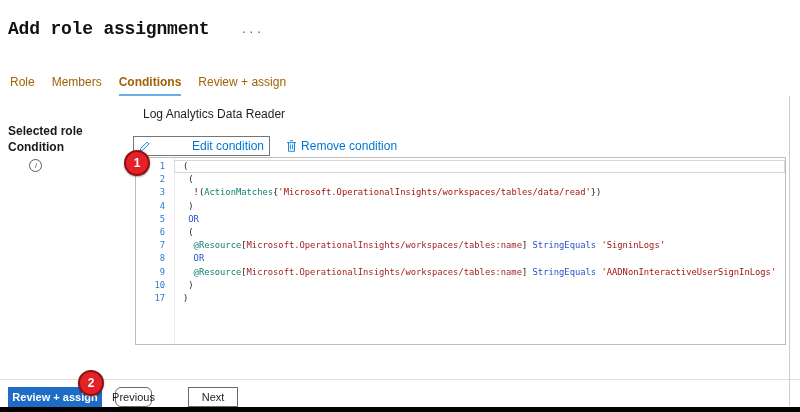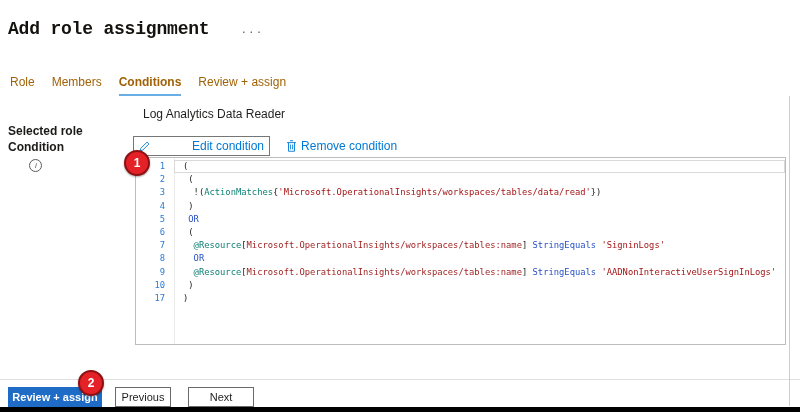--- a/index.html
+++ b/index.html
@@ -47,22 +47,22 @@
          color:#fff;font-size:12px;font-weight:700;display:flex;align-items:center;justify-content:center;z-index:5;
          box-shadow:0 1px 2px rgba(0,0,0,0.35);}
   .annot-1{left:124px;top:150px;}
   .annot-2{left:78px;top:370px;}
 
   .footer-divider{position:absolute;left:0;right:0;top:379px;height:1px;background:#e1dfdd;}
   .btn{position:absolute;top:387px;height:20px;font-size:11px;display:flex;align-items:center;justify-content:center;
        box-sizing:border-box;cursor:pointer;}
   .btn-primary{left:8px;width:94px;background:var(--btn-primary);color:#fff;font-weight:700;border:1px solid var(--btn-primary);}
   .btn-secondary{background:#fff;border:1px solid #6b6a69;color:#201f1e;}
-  .btn-previous{left:115px;width:56px;}
-  .btn-next{left:188px;width:66px;}
+  .btn-previous{left:115px;width:37px;border-radius:6px;}
+  .btn-next{left:188px;width:50px;}
 
   .bottom-bar{position:absolute;left:0;right:0;bottom:0;height:5px;background:#000;}
   .right-line{position:absolute;left:789px;top:96px;bottom:6px;width:1px;background:#cfcdcb;}
 </style>
 </head>
 <body>
 
 <div class="page">
 
 

